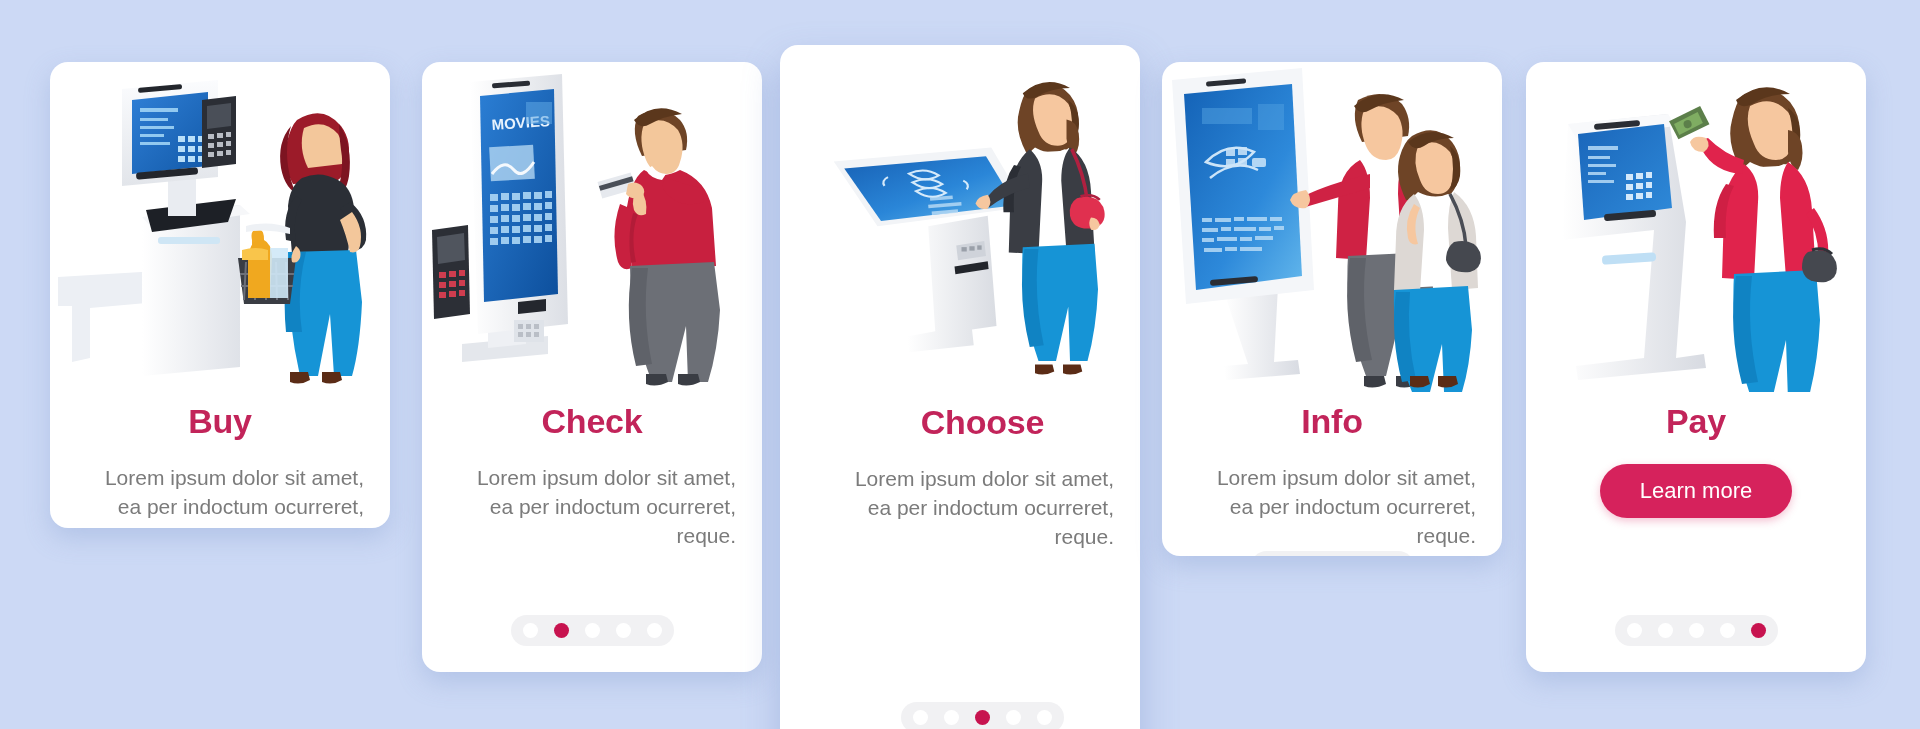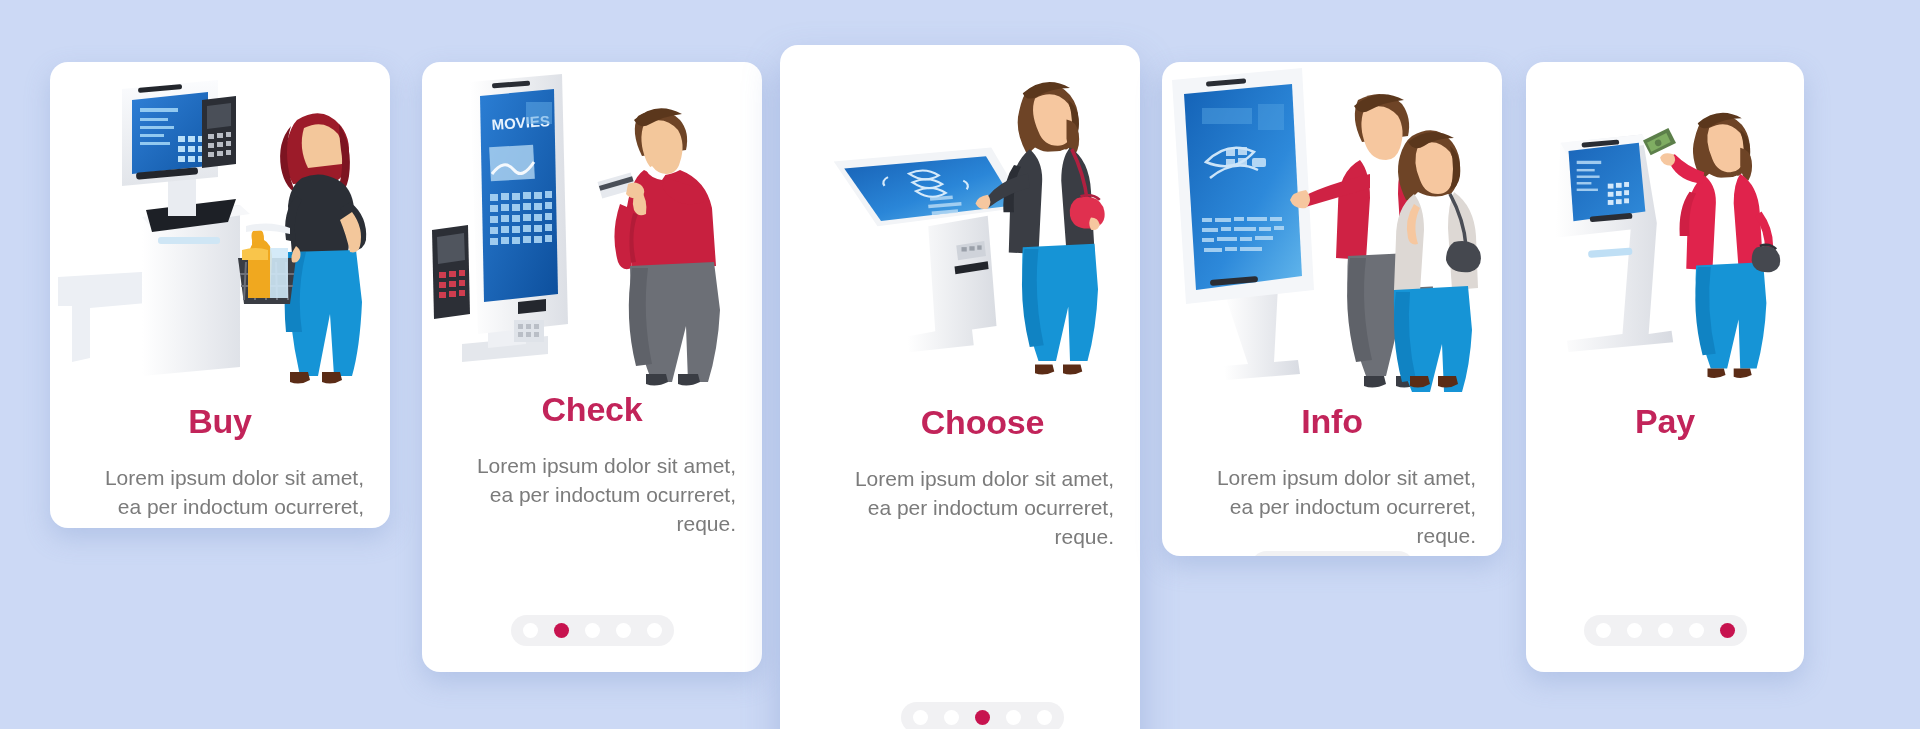--- a/index.html
+++ b/index.html
@@ -274,21 +274,21 @@
           <path d="M256 312 l20 0 l2 8 q-12 6 -22 2 Z" fill="#3a3d44"></path>
           <path d="M224 312 l20 0 l2 8 q-12 6 -22 2 Z" fill="#3a3d44"></path>
 
           <path d="M218 126 q-10 10 -6 22 q4 8 12 4 q2 -14 -6 -26 Z" fill="#f3c79b"></path>
           <path d="M176 118 l34 -6 l3 17 l-34 6 Z" fill="#e6e9ee" transform="rotate(-6 195 124)"></path>
           <path d="M177 122 l34 -6 l1 5 l-34 6 Z" fill="#4a4f58" transform="rotate(-6 195 124)"></path>
           <path d="M206 122 q8 -4 14 2 q5 6 -1 12 q-10 2 -15 -4 Z" fill="#f3c79b"></path>
         </g>
       </svg>
     </div>
-    <div class="heading" style="margin-top:0;">Check</div>
+    <div class="heading" style="margin-top:12px;">Check</div>
     <div class="body-text" style="margin-top:26px;">Lorem ipsum dolor sit amet, ea per indoctum ocurreret, reque.</div>
     <div class="spacer"></div>
     <div class="dots" style="margin-bottom:26px;">
       <span class="dot"></span>
       <span class="dot active"></span>
       <span class="dot"></span>
       <span class="dot"></span>
       <span class="dot"></span>
     </div>
   </div>
@@ -469,21 +469,21 @@
     <div class="spacer"></div>
     <div class="dots" style="margin-bottom:26px;">
       <span class="dot"></span>
       <span class="dot"></span>
       <span class="dot"></span>
       <span class="dot active"></span>
       <span class="dot"></span>
     </div>
   </div>
 
-  <div class="card" style="left:1526px; top:62px; width:278px; height:610px;">
+  <div class="card" style="left:1526px; top:62px; width:340px; height:610px;">
     <div class="illus-wrap" style="height:330px;">
       <svg class="illus" viewBox="0 0 340 330" xmlns="http://www.w3.org/2000/svg">
         <defs>
           <linearGradient id="p5scr" x1="0" y1="0" x2="1" y2="1">
             <stop offset="0" stop-color="#1a66ba"></stop>
               <stop offset="1" stop-color="#2f8ad9"></stop>
           </linearGradient>
           <linearGradient id="p5body" x1="0" y1="0" x2="1" y2="0">
             <stop offset="0" stop-color="#ffffff"></stop>
               <stop offset="1" stop-color="#d7dae1"></stop>
@@ -541,20 +541,21 @@
           <path d="M254 338 l20 0 l2 8 q-12 6 -22 2 Z" fill="#5b2c16"></path>
           <path d="M222 338 l20 0 l2 8 q-12 6 -22 2 Z" fill="#5b2c16"></path>
 
           <path d="M288 146 q16 22 14 48 q-2 8 -10 6 q2 -28 -12 -48 Z" fill="#e0234c"></path>
           <path d="M282 190 q22 -6 28 10 q4 16 -10 20 q-22 2 -24 -14 q0 -12 6 -16 Z" fill="#45484f"></path>
           <path d="M286 188 q12 -4 20 4" stroke="#2f3238" stroke-width="3" fill="none"></path>
         </g>
       </svg>
     </div>
     <div class="heading" style="margin-top:12px;">Pay</div>
+    <button class="cta" style="margin-top:26px;">Learn more</button>
     <div class="spacer"></div>
     <div class="dots" style="margin-bottom:26px;">
       <span class="dot"></span>
       <span class="dot"></span>
       <span class="dot"></span>
       <span class="dot"></span>
       <span class="dot active"></span>
     </div>
   </div>
 

